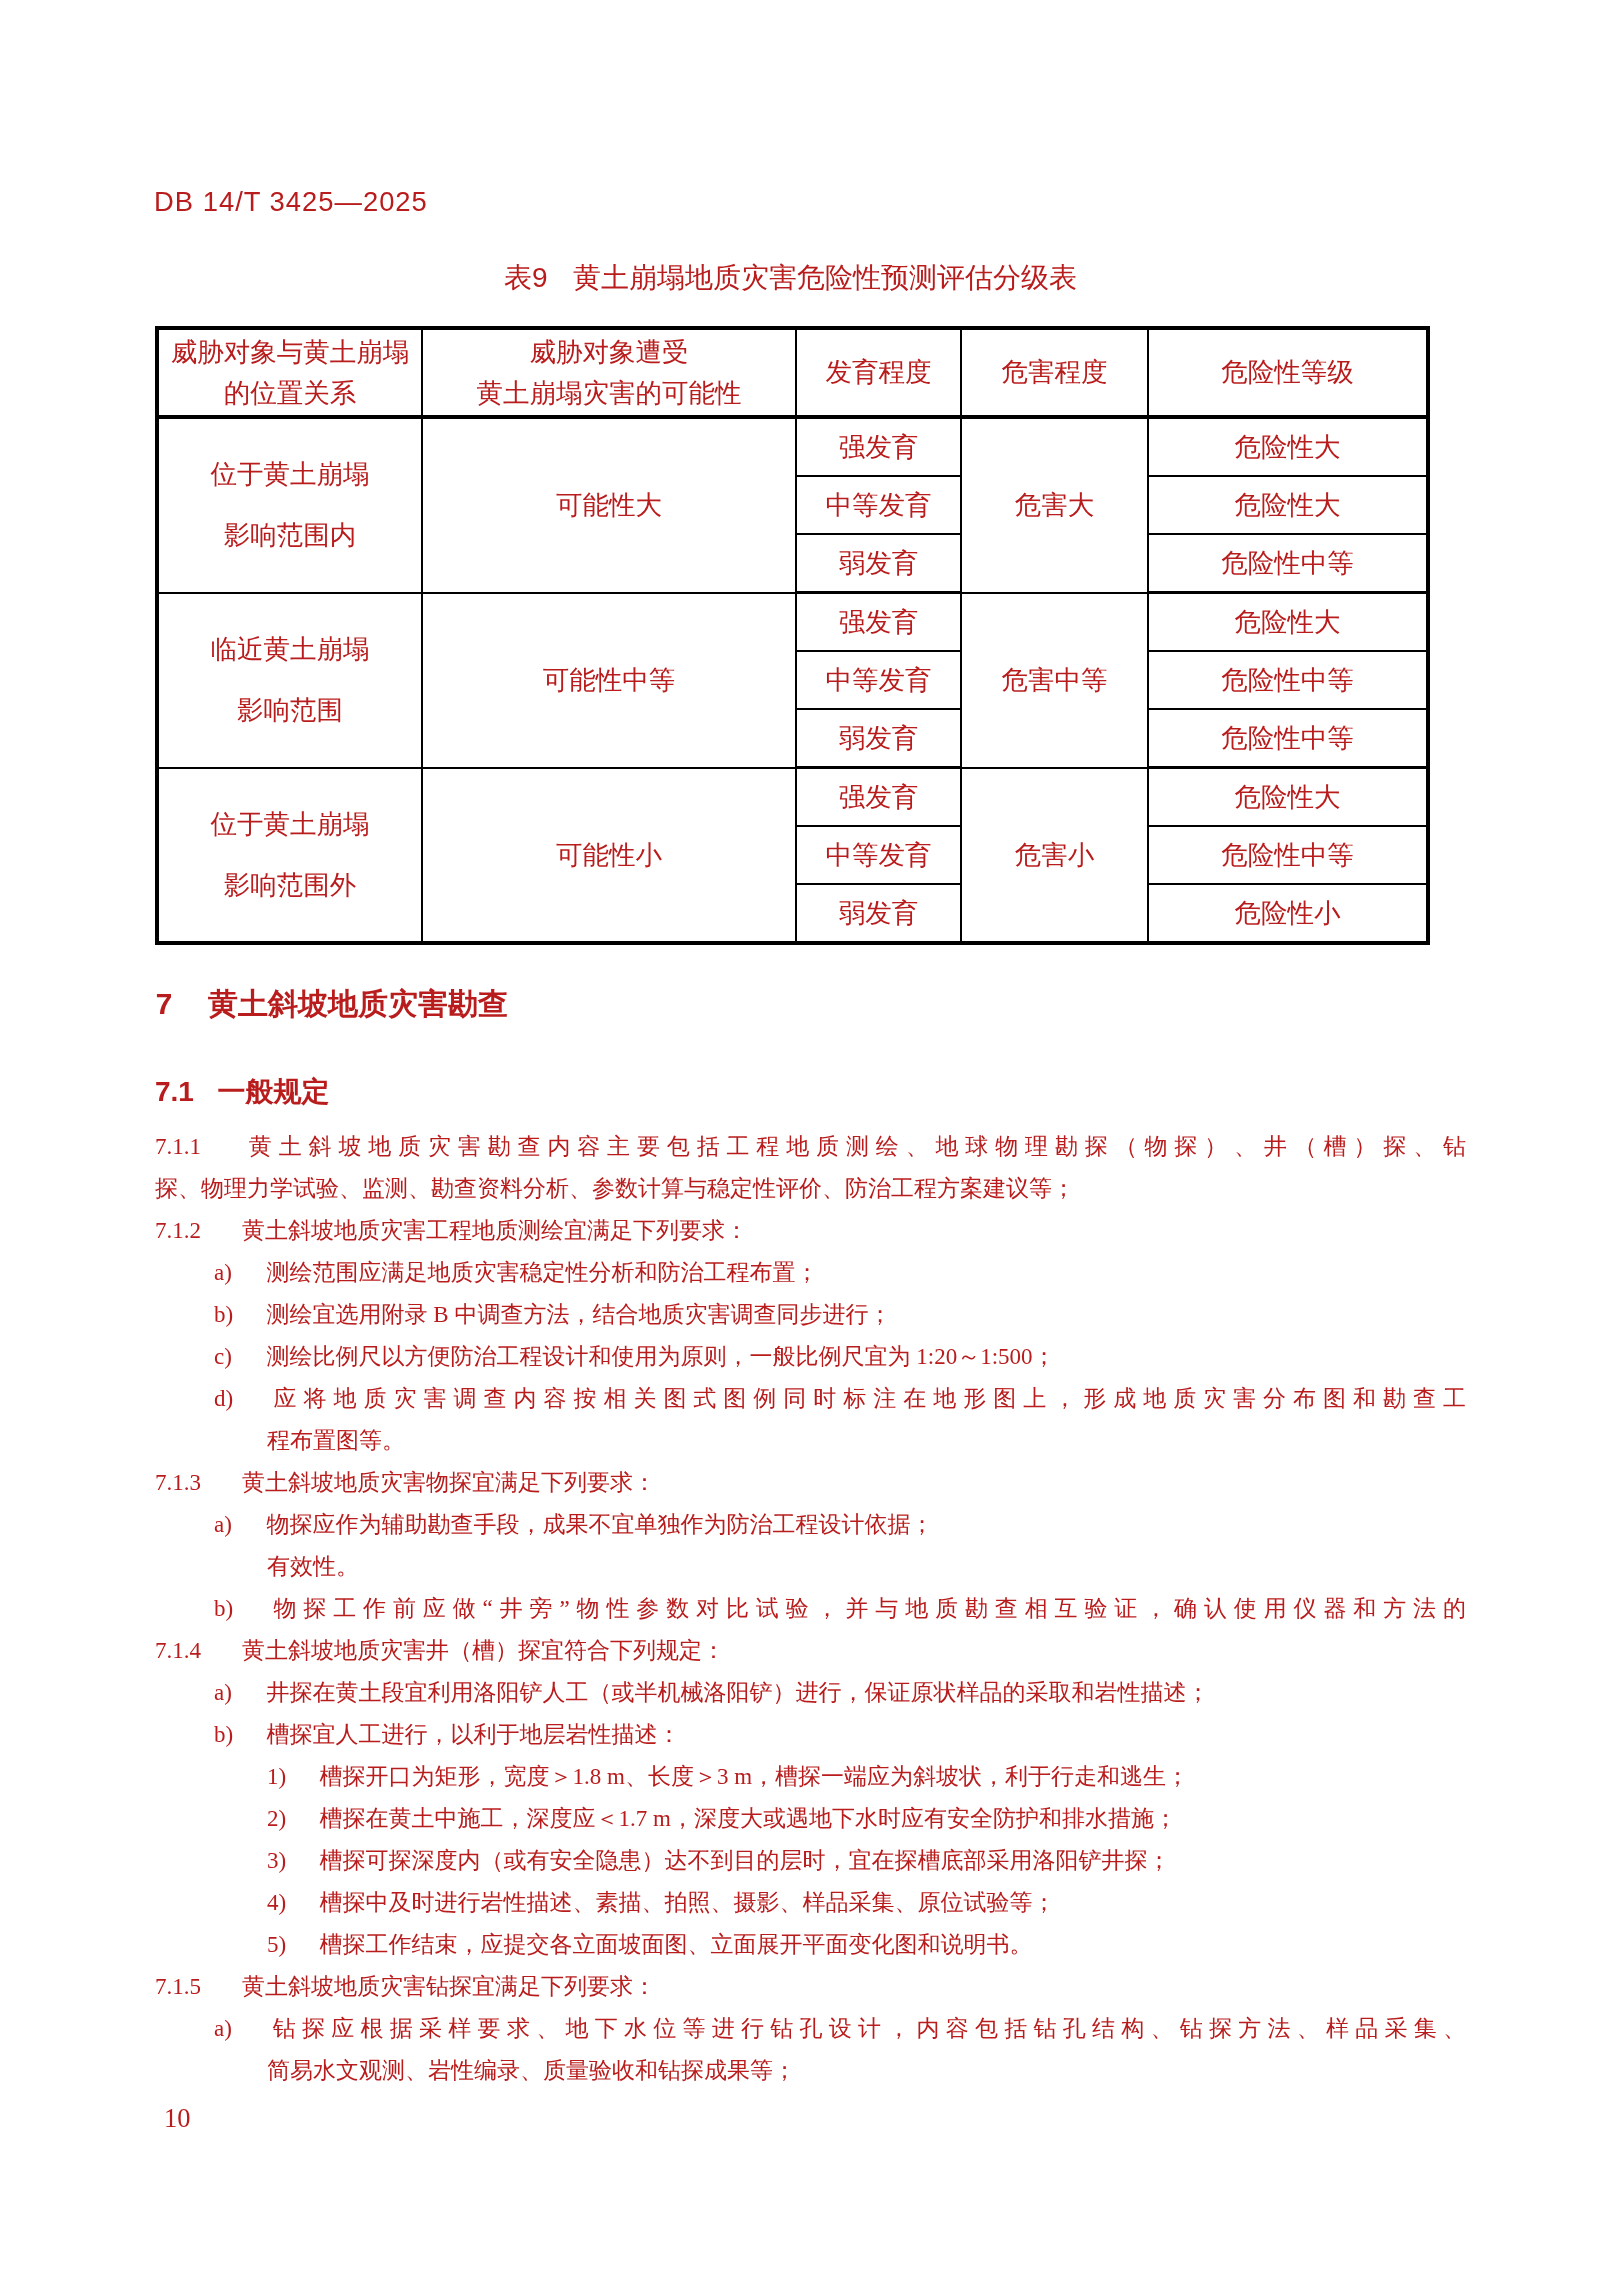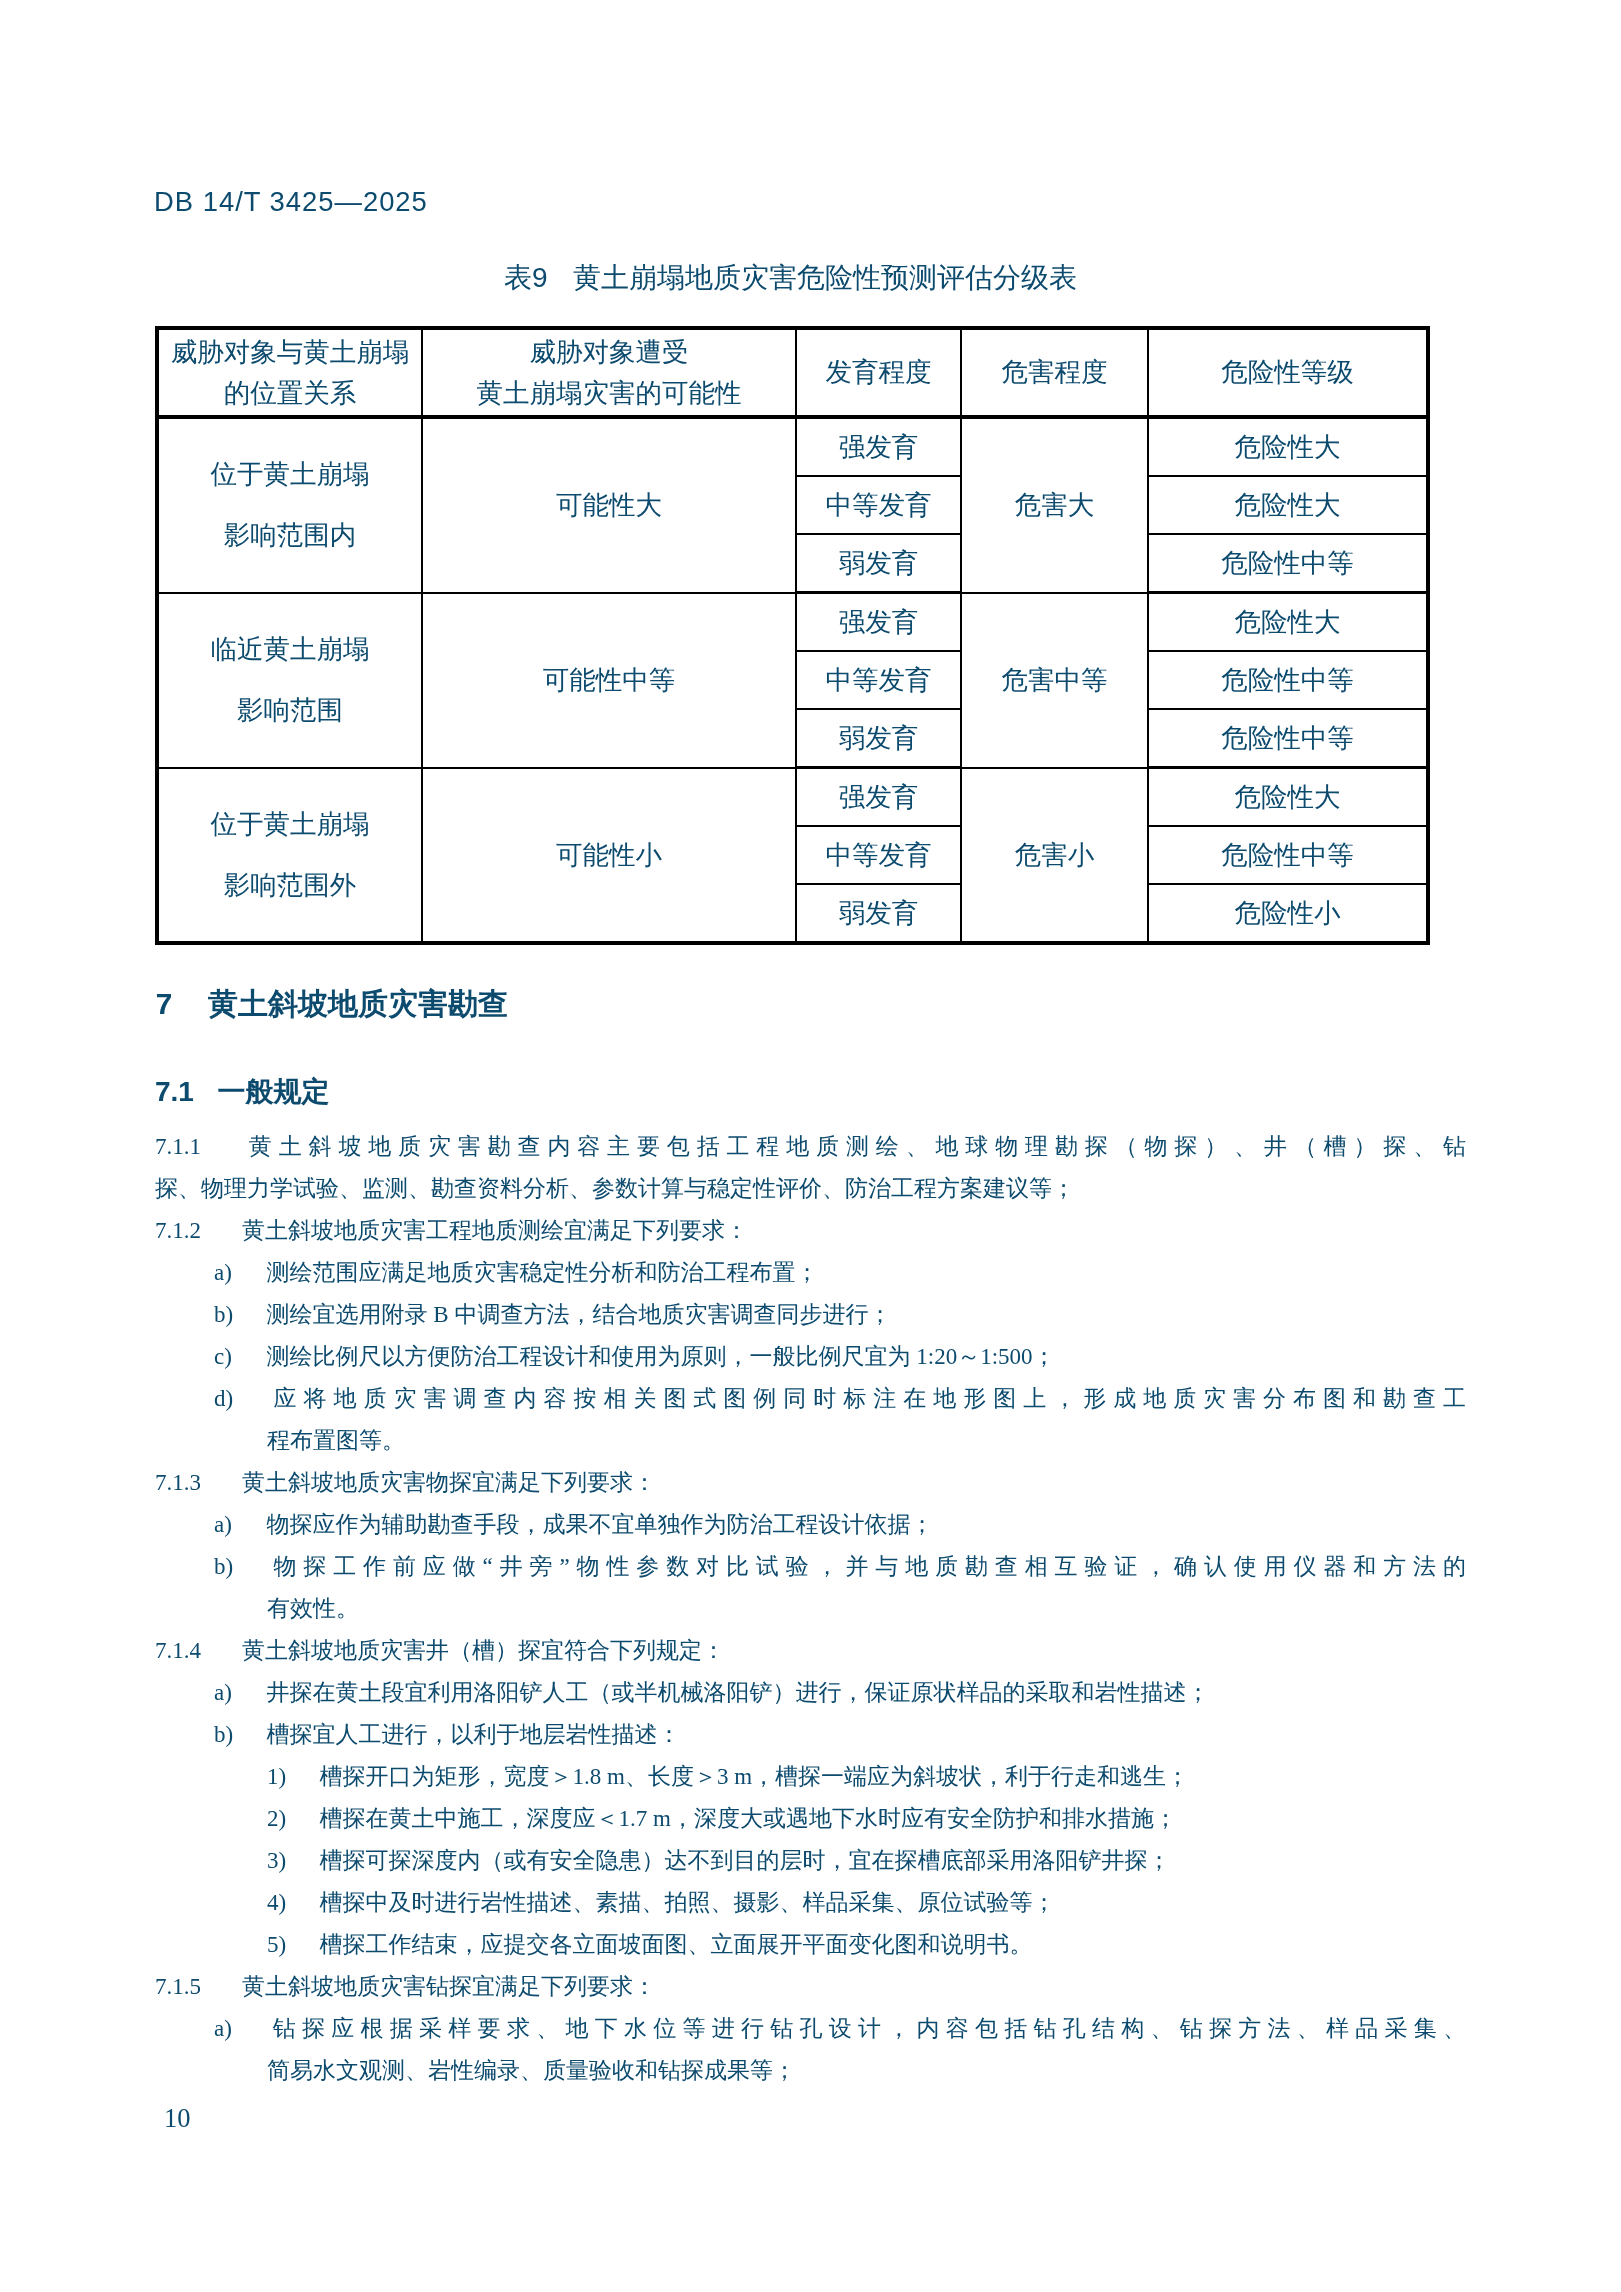--- a/index.html
+++ b/index.html
@@ -1,21 +1,21 @@
 <!DOCTYPE html>
 <html><head>
 <meta charset="utf-8">
 <style>
   html,body{margin:0;padding:0;background:#9e9e9e;}
   .page{
     position:relative;
     width:1621px;height:2293px;
     margin:0 auto;
     background:#ffffff;
-    color:#0c4a6e;
+    color:#b91c1c;
     font-family:"Liberation Serif","DejaVu Serif",serif;
     overflow:hidden;
   }
   
   .doc-code{
     position:absolute;left:154px;top:186px;
     font-family:"Liberation Sans","DejaVu Sans",sans-serif;
     font-size:27.4px;letter-spacing:1px;
   }
   
@@ -159,22 +159,22 @@
       <div class="line clause full"><span class="mk">7.1.1</span><span class="txt">黄土斜坡地质灾害勘查内容主要包括工程地质测绘、地球物理勘探（物探）、井（槽）探、钻</span></div>
       <div class="line flush"><span class="txt">探、物理力学试验、监测、勘查资料分析、参数计算与稳定性评价、防治工程方案建议等；</span></div>
       <div class="line clause"><span class="mk">7.1.2</span><span class="txt">黄土斜坡地质灾害工程地质测绘宜满足下列要求：</span></div>
       <div class="line item"><span class="mk">a)</span><span class="txt">测绘范围应满足地质灾害稳定性分析和防治工程布置；</span></div>
       <div class="line item"><span class="mk">b)</span><span class="txt">测绘宜选用附录 B 中调查方法，结合地质灾害调查同步进行；</span></div>
       <div class="line item"><span class="mk">c)</span><span class="txt">测绘比例尺以方便防治工程设计和使用为原则，一般比例尺宜为 1:20～1:500；</span></div>
       <div class="line item full"><span class="mk">d)</span><span class="txt">应将地质灾害调查内容按相关图式图例同时标注在地形图上，形成地质灾害分布图和勘查工</span></div>
       <div class="line itemcont"><span class="txt">程布置图等。</span></div>
       <div class="line clause"><span class="mk">7.1.3</span><span class="txt">黄土斜坡地质灾害物探宜满足下列要求：</span></div>
       <div class="line item"><span class="mk">a)</span><span class="txt">物探应作为辅助勘查手段，成果不宜单独作为防治工程设计依据；</span></div>
+      <div class="line itemcont"><span class="txt">有效性。</span></div>
       <div class="line item full"><span class="mk">b)</span><span class="txt">物探工作前应做“井旁”物性参数对比试验，并与地质勘查相互验证，确认使用仪器和方法的</span></div>
-      <div class="line itemcont"><span class="txt">有效性。</span></div>
       <div class="line clause"><span class="mk">7.1.4</span><span class="txt">黄土斜坡地质灾害井（槽）探宜符合下列规定：</span></div>
       <div class="line item"><span class="mk">a)</span><span class="txt">井探在黄土段宜利用洛阳铲人工（或半机械洛阳铲）进行，保证原状样品的采取和岩性描述；</span></div>
       <div class="line item"><span class="mk">b)</span><span class="txt">槽探宜人工进行，以利于地层岩性描述：</span></div>
       <div class="line subitem"><span class="mk">1)</span><span class="txt">槽探开口为矩形，宽度＞1.8 m、长度＞3 m，槽探一端应为斜坡状，利于行走和逃生；</span></div>
       <div class="line subitem"><span class="mk">2)</span><span class="txt">槽探在黄土中施工，深度应＜1.7 m，深度大或遇地下水时应有安全防护和排水措施；</span></div>
       <div class="line subitem"><span class="mk">3)</span><span class="txt">槽探可探深度内（或有安全隐患）达不到目的层时，宜在探槽底部采用洛阳铲井探；</span></div>
       <div class="line subitem"><span class="mk">4)</span><span class="txt">槽探中及时进行岩性描述、素描、拍照、摄影、样品采集、原位试验等；</span></div>
       <div class="line subitem"><span class="mk">5)</span><span class="txt">槽探工作结束，应提交各立面坡面图、立面展开平面变化图和说明书。</span></div>
       <div class="line clause"><span class="mk">7.1.5</span><span class="txt">黄土斜坡地质灾害钻探宜满足下列要求：</span></div>
       <div class="line item full"><span class="mk">a)</span><span class="txt">钻探应根据采样要求、地下水位等进行钻孔设计，内容包括钻孔结构、钻探方法、样品采集、</span></div>

